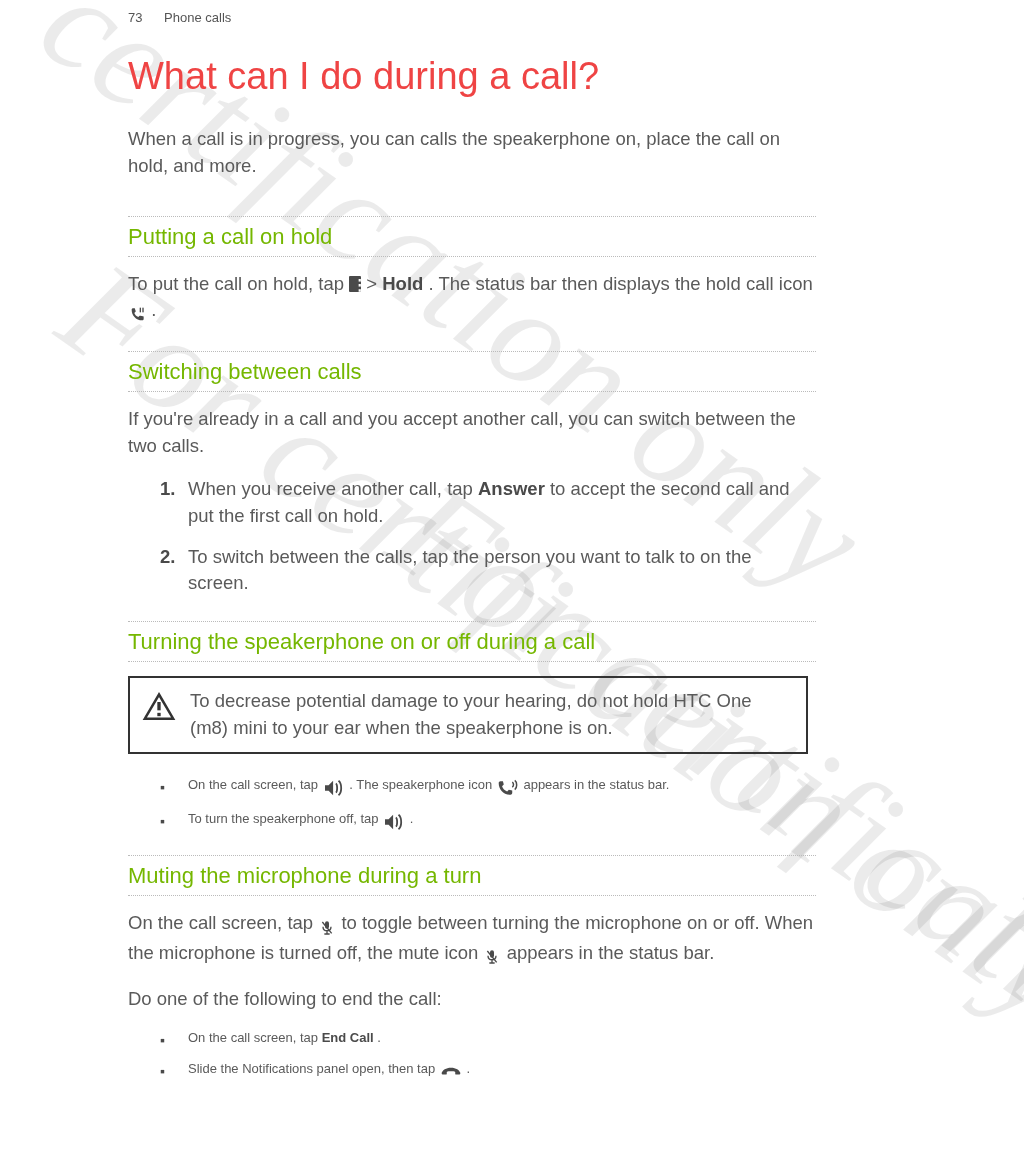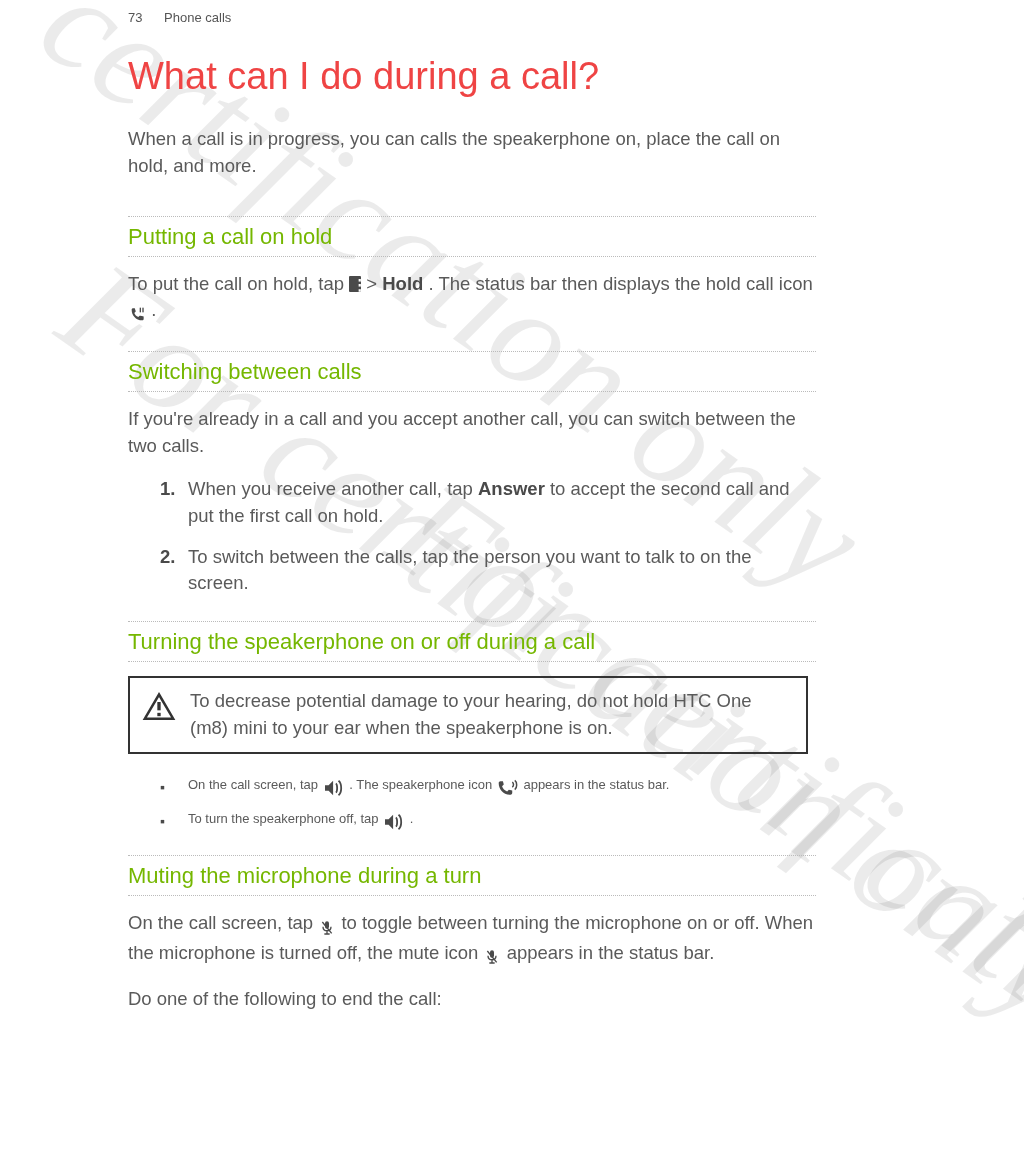--- a/index.html
+++ b/index.html
@@ -253,14 +253,30 @@
       <svg viewBox="0 0 20 24">
           <rect x="7" y="2" width="6" height="11" rx="3" fill="#4a4a4a"></rect>
           <path fill="none" stroke="#4a4a4a" stroke-width="2" d="M4 10c0 4 3 6 6 6s6-2 6-6M10 16v5M6 21h8"></path>
           <line x1="3" y1="3" x2="17" y2="20" stroke="#4a4a4a" stroke-width="2"></line>
         </svg>
     </span>
     <span> appears in the status bar.</span>
   </p>
 
   <p>Do one of the following to end the call:</p>
+  <ul class="bullets">
+    <li>
+      <span>On the call screen, tap </span>
+      <span class="bold">End Call</span>
+      <span>.</span>
+    </li>
+    <li>
+      <span>Slide the Notifications panel open, then tap </span>
+      <span class="inline-icon wider">
+        <svg viewBox="0 0 26 16">
+            <path fill="#4a4a4a" d="M13 3C7 3 3 6 2 9c0 1 0 2 1 2l4 0c1 0 1-1 1-1l0-2c1-1 3-1 5-1s4 0 5 1l0 2c0 0 0 1 1 1l4 0c1 0 1-1 1-2-1-3-5-6-11-6z"></path>
+          </svg>
+      </span>
+      <span>.</span>
+    </li>
+  </ul>
 
 </div>
 
 </body></html>

